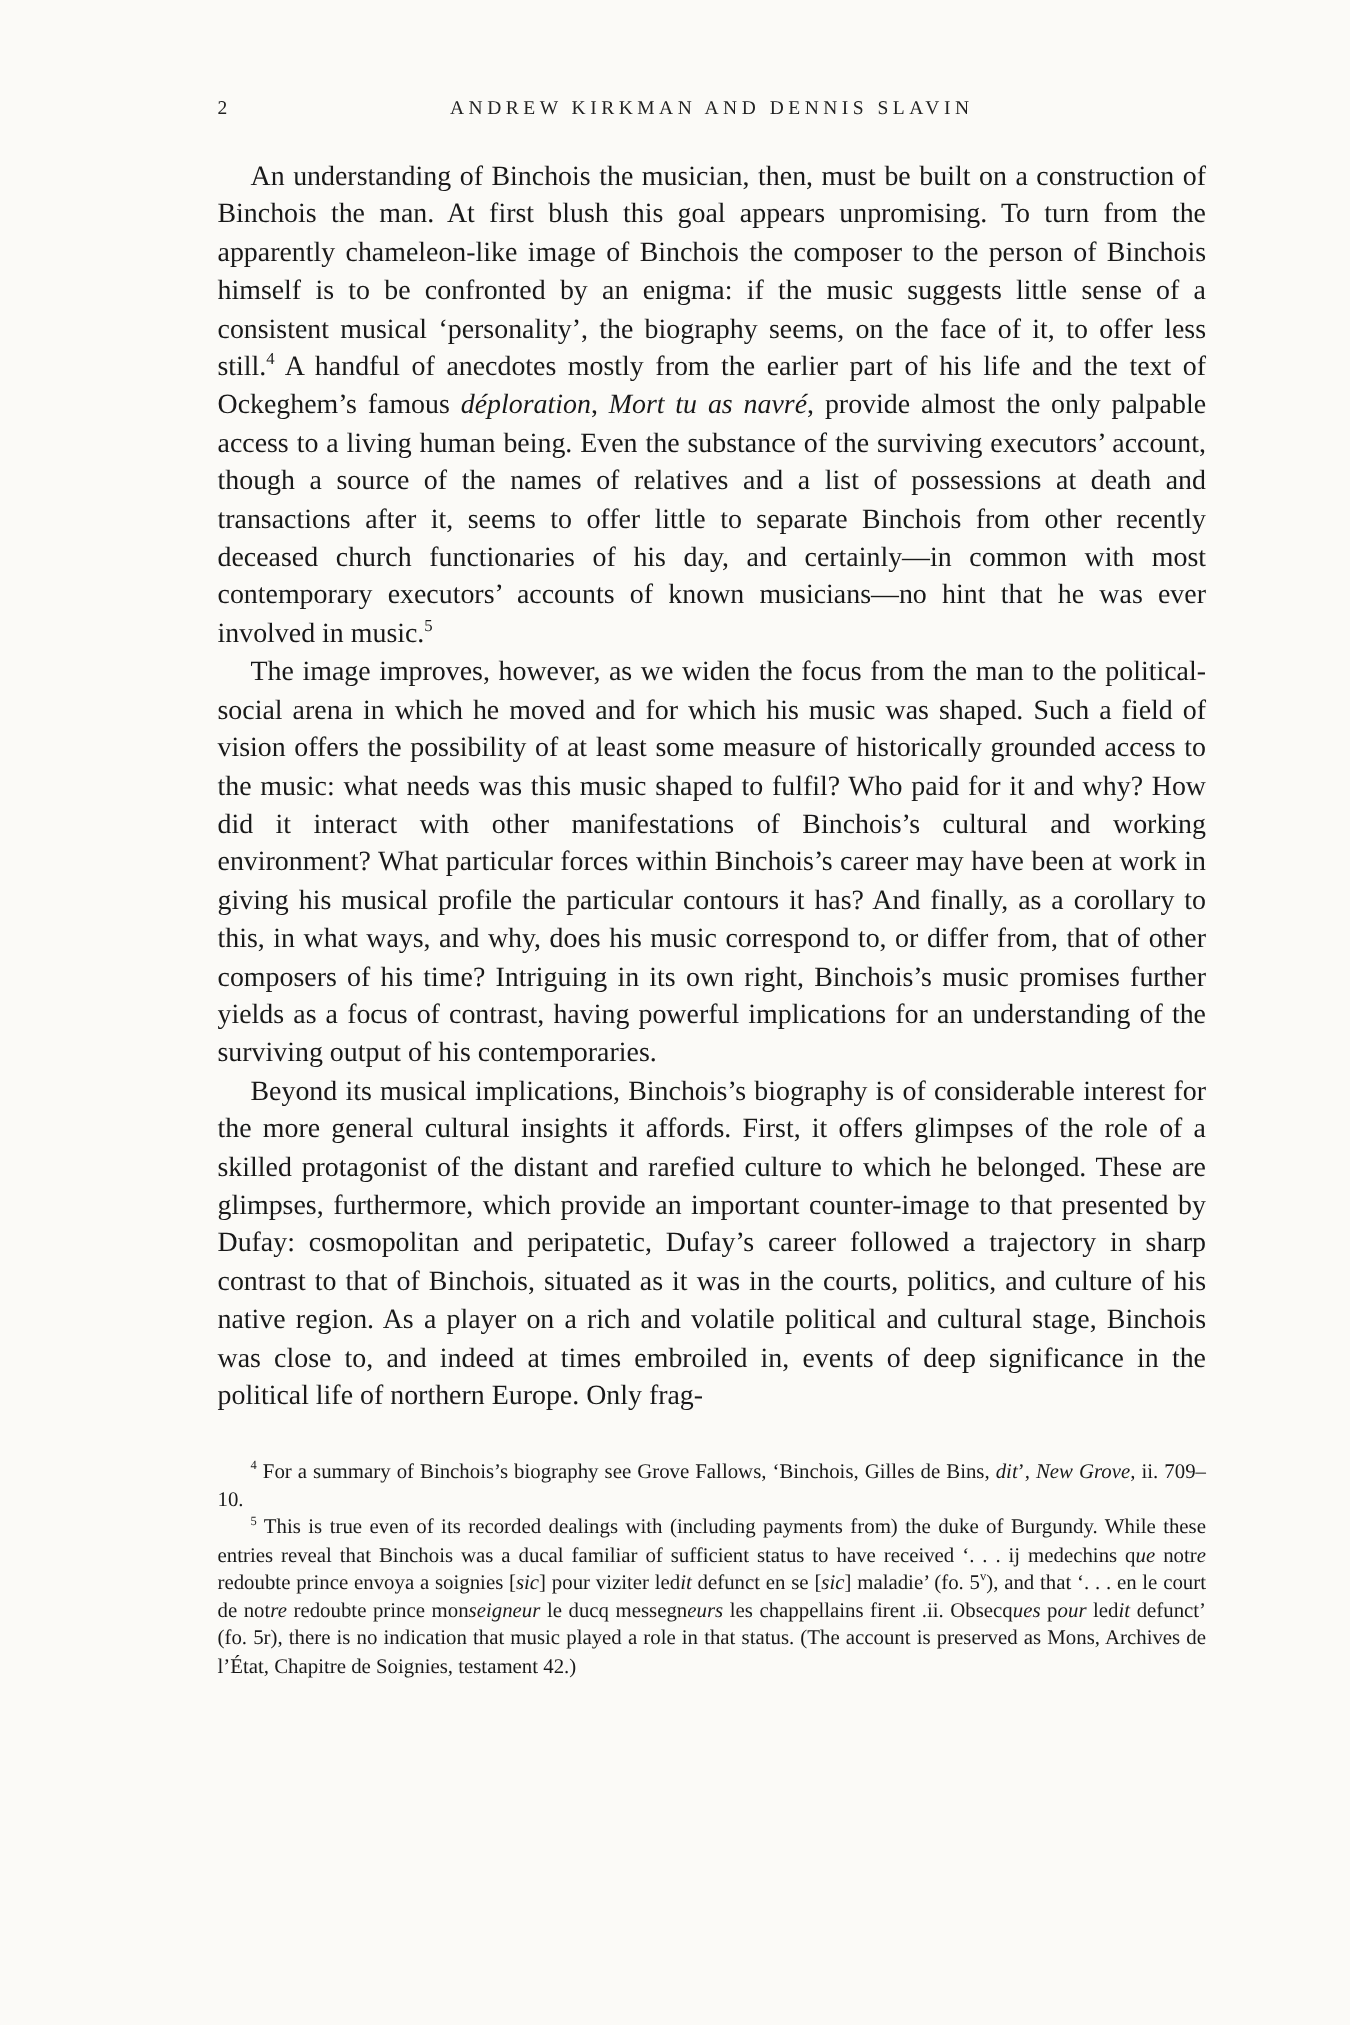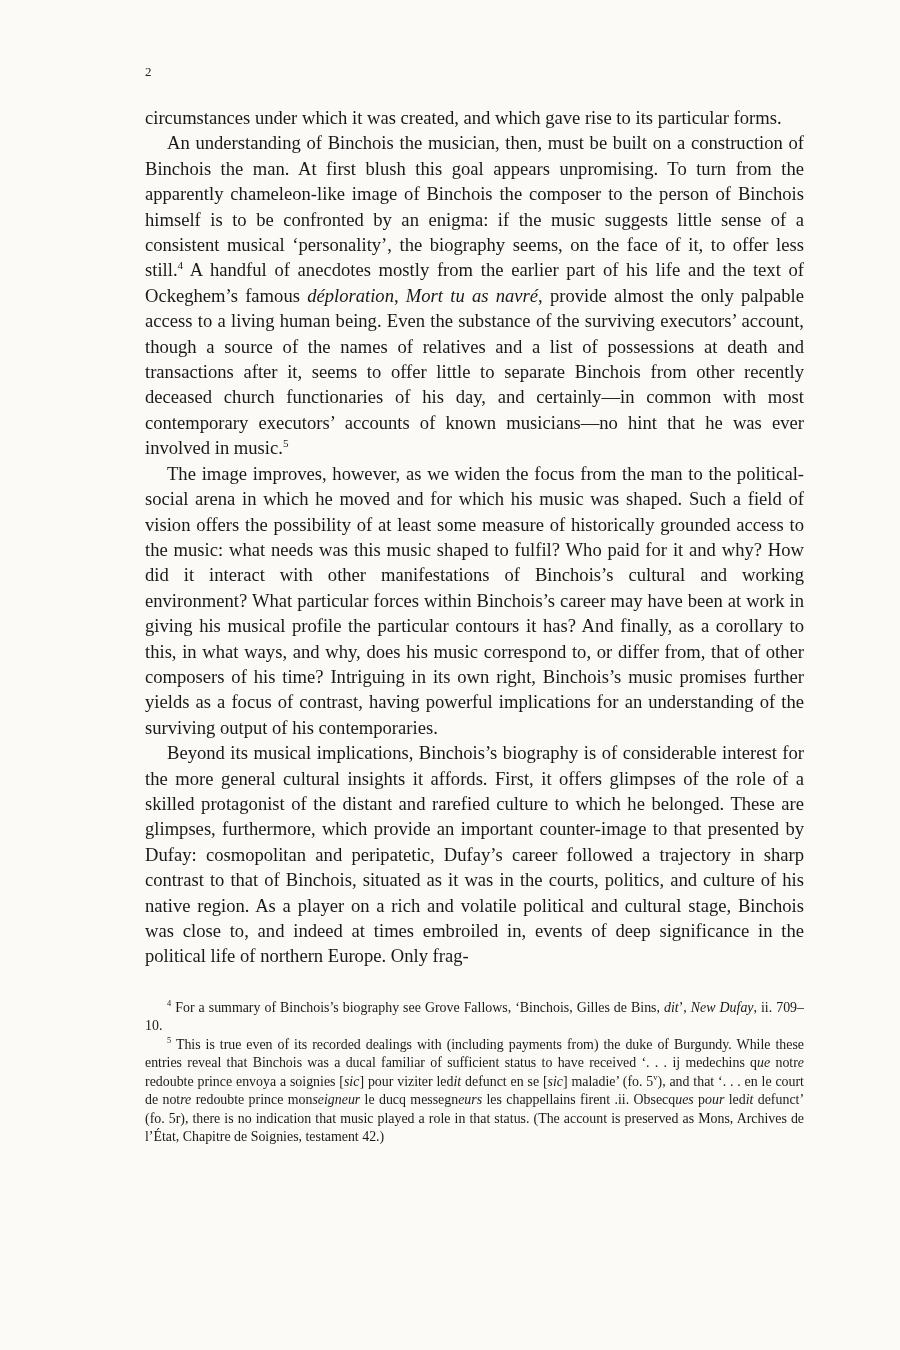--- a/index.html
+++ b/index.html
@@ -55,24 +55,24 @@
     margin: 0;
     text-indent: 22px;
   }
 </style>
 </head>
 <body>
 
 <div class="page">
   <div class="header">
     <span class="page-number">2</span>
+    <span class="running-header">ANDREW KIRKMAN AND DENNIS SLAVIN</span>
   </div>
   <div class="body-text">
-      <p class="para"><span>circumstances under which it was created, and which gave rise to its particular forms.</span></p>
       <p class="para indent"><span>An understanding of Binchois the musician, then, must be built on a construction of Binchois the man. At first blush this goal appears unpromising. To turn from the apparently chameleon-like image of Binchois the composer to the person of Binchois himself is to be confronted by an enigma: if the music suggests little sense of a consistent musical ‘personality’, the biography seems, on the face of it, to offer less still.</span><sup>4</sup><span> A handful of anecdotes mostly from the earlier part of his life and the text of Ockeghem’s famous </span><em>déploration</em><span>, </span><em>Mort tu as navré</em><span>, provide almost the only palpable access to a living human being. Even the substance of the surviving executors’ account, though a source of the names of relatives and a list of possessions at death and transactions after it, seems to offer little to separate Binchois from other recently deceased church functionaries of his day, and certainly—in common with most contemporary executors’ accounts of known musicians—no hint that he was ever involved in music.</span><sup>5</sup></p>
       <p class="para indent"><span>The image improves, however, as we widen the focus from the man to the political-social arena in which he moved and for which his music was shaped. Such a field of vision offers the possibility of at least some measure of historically grounded access to the music: what needs was this music shaped to fulfil? Who paid for it and why? How did it interact with other manifestations of Binchois’s cultural and working environment? What particular forces within Binchois’s career may have been at work in giving his musical profile the particular contours it has? And finally, as a corollary to this, in what ways, and why, does his music correspond to, or differ from, that of other composers of his time? Intriguing in its own right, Binchois’s music promises further yields as a focus of contrast, having powerful implications for an understanding of the surviving output of his contemporaries.</span></p>
       <p class="para indent"><span>Beyond its musical implications, Binchois’s biography is of considerable interest for the more general cultural insights it affords. First, it offers glimpses of the role of a skilled protagonist of the distant and rarefied culture to which he belonged. These are glimpses, furthermore, which provide an important counter-image to that presented by Dufay: cosmopolitan and peripatetic, Dufay’s career followed a trajectory in sharp contrast to that of Binchois, situated as it was in the courts, politics, and culture of his native region. As a player on a rich and volatile political and cultural stage, Binchois was close to, and indeed at times embroiled in, events of deep significance in the political life of northern Europe. Only frag-</span></p>
     </div>
   <div class="footnotes">
-      <p><sup>4</sup> <span>For a summary of Binchois’s biography see Grove Fallows, ‘Binchois, Gilles de Bins, </span><em>dit</em><span>’, </span><em>New Dufay</em><span>, ii. 709–10.</span></p>
+      <p><sup>4</sup> <span>For a summary of Binchois’s biography see Grove Fallows, ‘Binchois, Gilles de Bins, </span><em>dit</em><span>’, </span><em>New Grove</em><span>, ii. 709–10.</span></p>
       <p><sup>5</sup> <span>This is true even of its recorded dealings with (including payments from) the duke of Burgundy. While these entries reveal that Binchois was a ducal familiar of sufficient status to have received ‘. . . ij medechins q</span><em>ue</em><span> notr</span><em>e</em><span> redoubte prince envoya a soignies [</span><em>sic</em><span>] pour viziter led</span><em>it</em><span> defunct en se [</span><em>sic</em><span>] maladie’ (fo. 5</span><sup>v</sup><span>), and that ‘. . . en le court de not</span><em>re</em><span> redoubte prince mon</span><em>seigneur</em><span> le ducq messegn</span><em>eurs</em><span> les chappellains firent .ii. Obsecq</span><em>ues</em><span> p</span><em>our</em><span> led</span><em>it</em><span> defunct’ (fo. 5r), there is no indication that music played a role in that status. (The account is preserved as Mons, Archives de l’État, Chapitre de Soignies, testament 42.)</span></p>
     </div>
 </div>
 
 </body></html>

